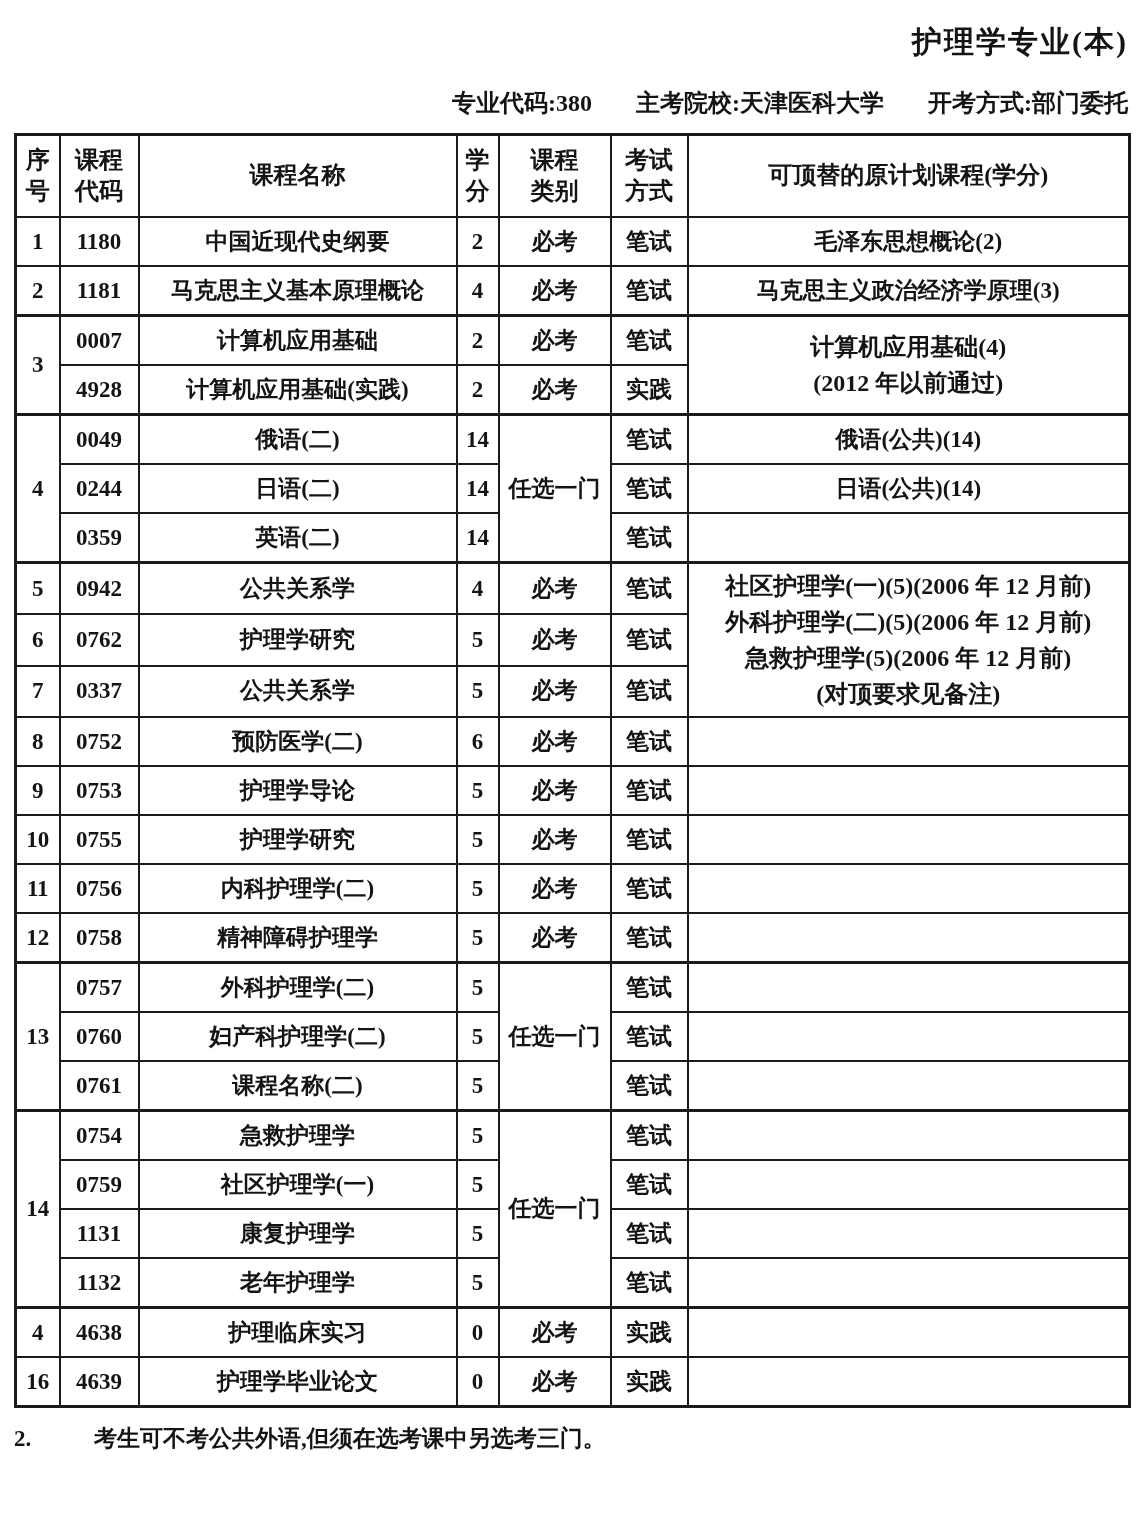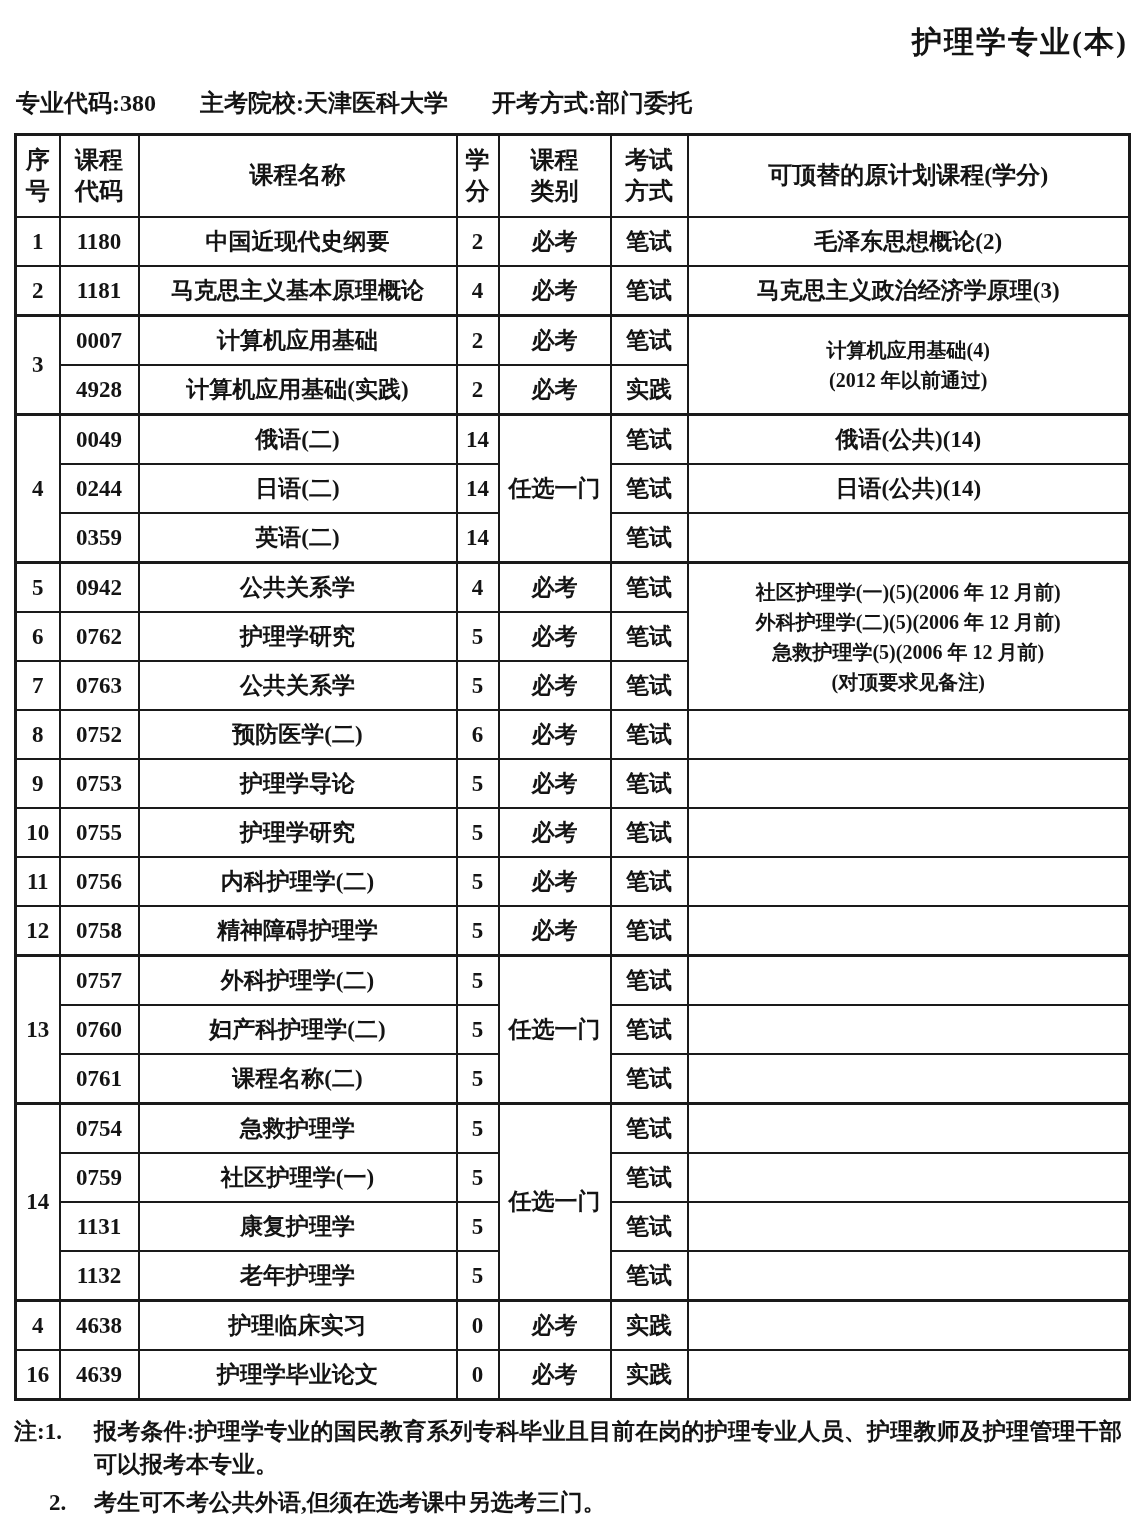--- a/index.html
+++ b/index.html
@@ -7,21 +7,21 @@
     width:1142px;height:1517px;box-sizing:border-box;
     padding:16px 14px 10px 14px;
     font-family:"Liberation Serif","DejaVu Serif",serif;
     color:#141414;font-weight:bold;
     -webkit-font-smoothing:antialiased;
   }
   .page-title{
     text-align:right;font-size:30px;font-weight:bold;
     margin:6px 0 24px 0;letter-spacing:2px;
   }
-  .meta-line{font-size:24px;margin:0 0 14px 2px;white-space:nowrap;}
+  .meta-line{font-size:24px;margin:0 0 14px 2px;white-space:nowrap;text-align:right;}
   .meta-line .seg{margin-right:38px;}
   .meta-line .seg:last-child{margin-right:0;}
 
   table.course-table{
     border-collapse:collapse;table-layout:fixed;
     width:1114px;border:3px solid #1a1a1a;
   }
   .course-table col.c-no{width:44px;}
   .course-table col.c-code{width:79px;}
   .course-table col.c-name{width:318px;}
@@ -31,21 +31,21 @@
   .course-table col.c-repl{width:442px;}
 
   .course-table th,.course-table td{
     border:2px solid #1a1a1a;
     text-align:center;vertical-align:middle;
     padding:1px 2px;white-space:pre-line;
     overflow:hidden;
   }
   .course-table th{height:78px;font-size:24px;line-height:1.3;font-weight:bold;}
   .course-table td{height:45px;font-size:23px;line-height:1.3;}
-  .course-table td.multiline{font-size:20px;line-height:1.5;padding:4px 2px;}
+  .course-table td.multiline{font-size:24px;line-height:1.5;padding:4px 2px;}
   .course-table tr.group-start td{border-top-width:3px;}
 
   .notes{margin-top:14px;font-size:23px;line-height:1.45;}
   .note-item{display:flex;align-items:flex-start;margin-bottom:4px;}
   .note-label{flex:0 0 80px;box-sizing:border-box;white-space:nowrap;}
   .note-item:not(:first-child) .note-label{padding-left:35px;}
   .note-text{flex:1;text-align:justify;padding-right:6px;}
 </style>
 </head>
 <body>
@@ -158,21 +158,21 @@
       <tr>
         <td>6</td>
         <td>0762</td>
         <td>护理学研究</td>
         <td>5</td>
         <td>必考</td>
         <td>笔试</td>
       </tr>
       <tr>
         <td>7</td>
-        <td>0763</td>
+        <td>0337</td>
         <td>公共关系学</td>
         <td>5</td>
         <td>必考</td>
         <td>笔试</td>
       </tr>
       <tr>
         <td>8</td>
         <td>0752</td>
         <td>预防医学(二)</td>
         <td>6</td>
@@ -284,21 +284,17 @@
         <td>护理学毕业论文</td>
         <td>0</td>
         <td>必考</td>
         <td>实践</td>
         <td></td>
       </tr>
     </tbody>
 </table>
 
 <div class="notes">
-    <div class="note-item">
-      <span class="note-label">注:1.</span>
-      <span class="note-text">报考条件:护理学专业的国民教育系列专科毕业且目前在岗的护理专业人员、护理教师及护理管理干部可以报考本专业。</span>
-    </div>
     <div class="note-item">
       <span class="note-label">2.</span>
       <span class="note-text">考生可不考公共外语,但须在选考课中另选考三门。</span>
     </div>
   </div>
 
 </body></html>

